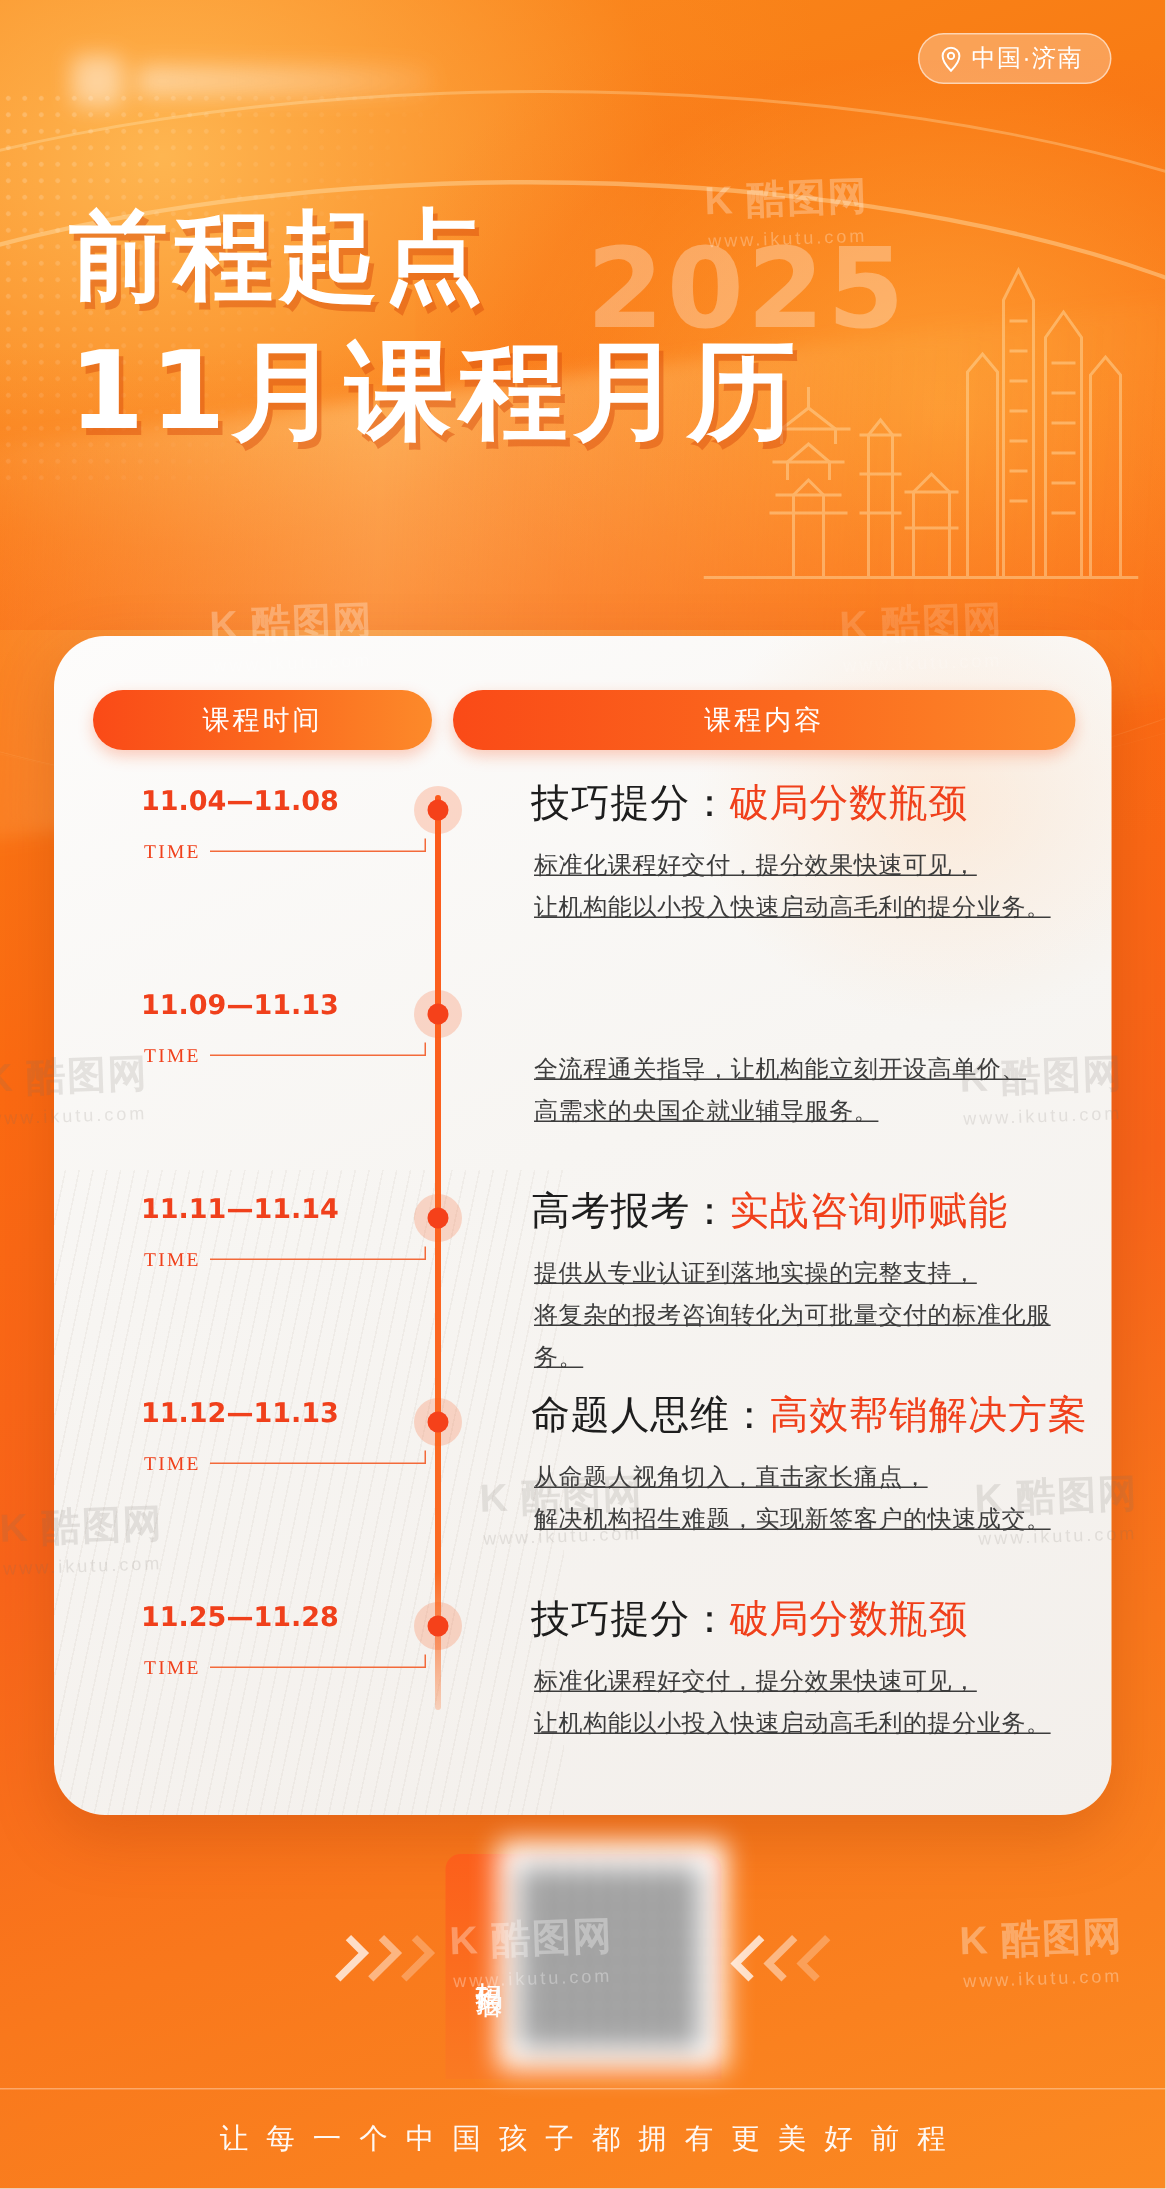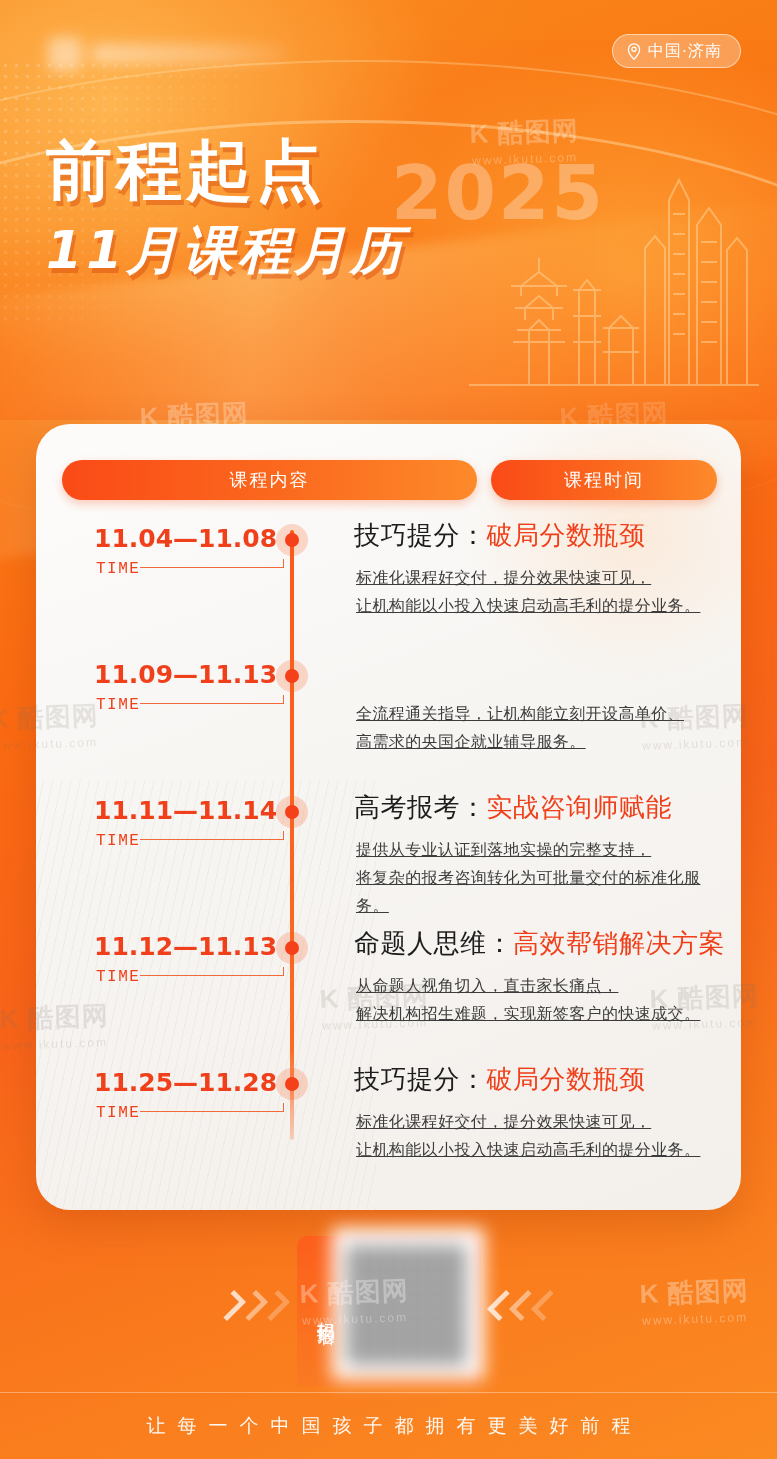--- a/index.html
+++ b/index.html
@@ -82,21 +82,21 @@
   .header-band {
     position: absolute;
     left: 0; right: 0; top: 0; height: 420px;
     background: linear-gradient(180deg, rgba(255,150,40,0.0) 55%, rgba(250,100,20,0.35) 100%);
     pointer-events: none;
   }
 
   
   .loc-pill {
     position: absolute;
-    right: 36px; top: 34px;
+    right: 36px; top: 22px;
     height: 34px;
     padding: 0 18px 0 14px;
     border-radius: 18px;
     background: rgba(255,255,255,0.28);
     border: 1px solid rgba(255,255,255,0.55);
     display: flex;
     align-items: center;
     gap: 7px;
     color: #ffffff;
     font-size: 16px;
@@ -145,21 +145,21 @@
   .title-line1, .title-line2 {
     position: relative;
     color: #ffffff;
     font-weight: 800;
     font-family: "DejaVu Sans", sans-serif;
     line-height: 1;
     letter-spacing: 4px;
     text-shadow: 3px 5px 0 rgba(214,74,12,0.45);
   }
   .title-line1 { font-size: 66px; margin-bottom: 20px; }
-  .title-line2 { font-size: 52px; font-style: italic; }
+  .title-line2 { font-size: 72px; }
 
   
   .card {
     position: absolute;
     left: 36px; top: 424px;
     width: 705px; height: 786px;
     border-radius: 34px;
     background: linear-gradient(160deg, #fdfcfb 0%, #f7f5f2 45%, #f3efeb 100%);
     box-shadow: 0 14px 40px rgba(160,50,0,0.25);
     overflow: hidden;
@@ -214,33 +214,33 @@
   }
   .row {
     position: relative;
     height: 136px;
   }
   .row .date {
     position: absolute;
     left: 58px; top: 8px;
     width: 200px;
     color: #f0401b;
-    font-size: 25px;
+    font-size: 18px;
     font-weight: 700;
     font-family: "DejaVu Sans", sans-serif;
     letter-spacing: 0px;
     white-space: nowrap;
   }
   .row .time-label {
     position: absolute;
     left: 60px; top: 44px;
     color: #f0401b;
-    font-size: 16px;
+    font-size: 13px;
     letter-spacing: 1.5px;
-    font-family: Liberation Mono, monospace;
+    font-family: Liberation Serif, serif;
   }
   .row .time-rule {
     position: absolute;
     left: 104px; top: 51px;
     width: 144px; height: 1px;
     background: #f36a3a;
   }
   .row .time-rule:after {
     content: "";
     position: absolute;
@@ -434,22 +434,22 @@
     <div class="year-ghost">2025</div>
     <div class="title-line1">前程起点</div>
     <div class="title-line2">11月课程月历</div>
   </div>
 
   <div class="card">
     <div class="card-lines"></div>
     <div class="card-tint"></div>
 
     <div class="head-row">
+      <div class="pill pill-time">课程时间</div>
       <div class="pill pill-content">课程内容</div>
-      <div class="pill pill-time">课程时间</div>
     </div>
 
     <div class="timeline-axis"></div>
 
     <div class="rows">
 
       <div class="row">
         <div class="date">11.04—11.08</div>
         <div class="time-label">TIME</div>
         <div class="time-rule"></div>

